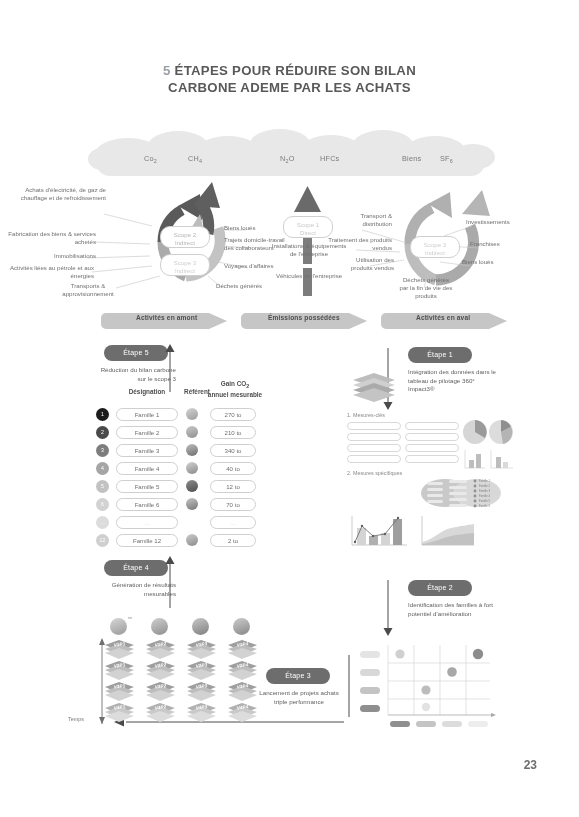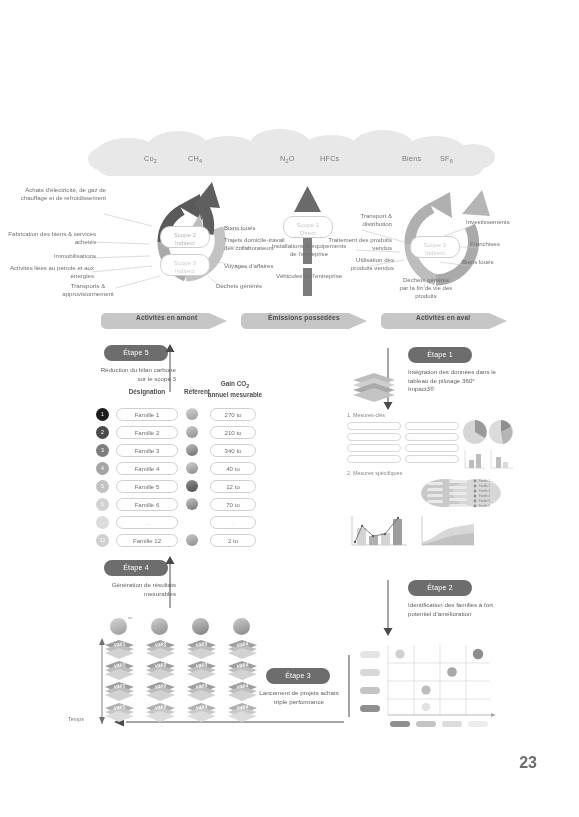--- a/index.html
+++ b/index.html
@@ -104,30 +104,35 @@
   .temps { position:absolute; font-size:5.4px; color:#7a7a7a; }
 
   
   .matrix { position:absolute; left:360px; top:645px; width:145px; height:82px; }
   .mrow-lbl { position:absolute; height:7px; border-radius:3.5px; }
   .mcol-lbl { position:absolute; height:6px; border-radius:3px; }
 
   
   .pagenum {
     position:absolute; right:42px; bottom:45px;
-    font-size:16px; font-weight:bold; color:#6d6d6d;
+    font-size:12px; font-weight:bold; color:#6d6d6d;
   }
   svg { display:block; overflow:visible; }
 </style>
 </head>
 <body>
 
 <div class="page">
 
   <div class="title-block">
+    <div class="title-line">
+      <span class="title-num">5</span>
+      <span>ÉTAPES POUR RÉDUIRE SON BILAN</span>
+    </div>
+    <div class="title-line">CARBONE ADEME PAR LES ACHATS</div>
   </div>
 
   <div class="cloud-wrap">
     <svg class="cloud-bg" width="405" height="52" viewBox="0 0 405 52">
       <g fill="#e8e8e8">
         <rect x="8" y="20" width="389" height="28" rx="14"></rect>
         <ellipse cx="40" cy="26" rx="33" ry="16"></ellipse>
         <ellipse cx="90" cy="18" rx="30" ry="15"></ellipse>
         <ellipse cx="140" cy="24" rx="32" ry="16"></ellipse>
         <ellipse cx="192" cy="16" rx="30" ry="15"></ellipse>

